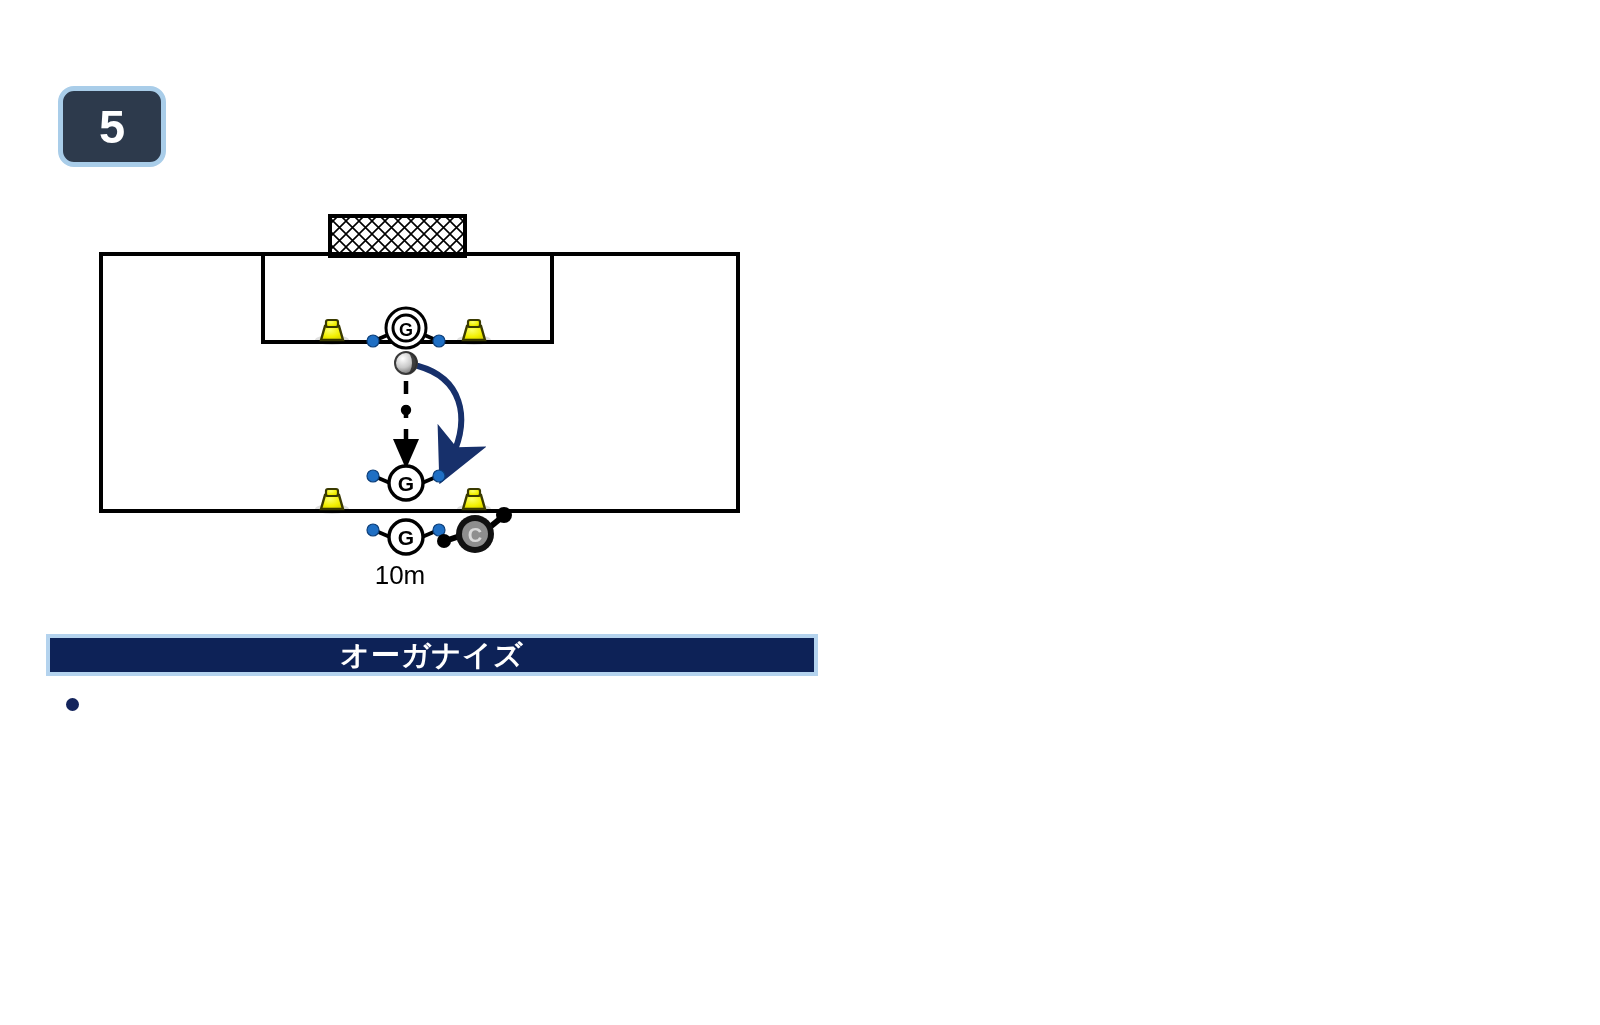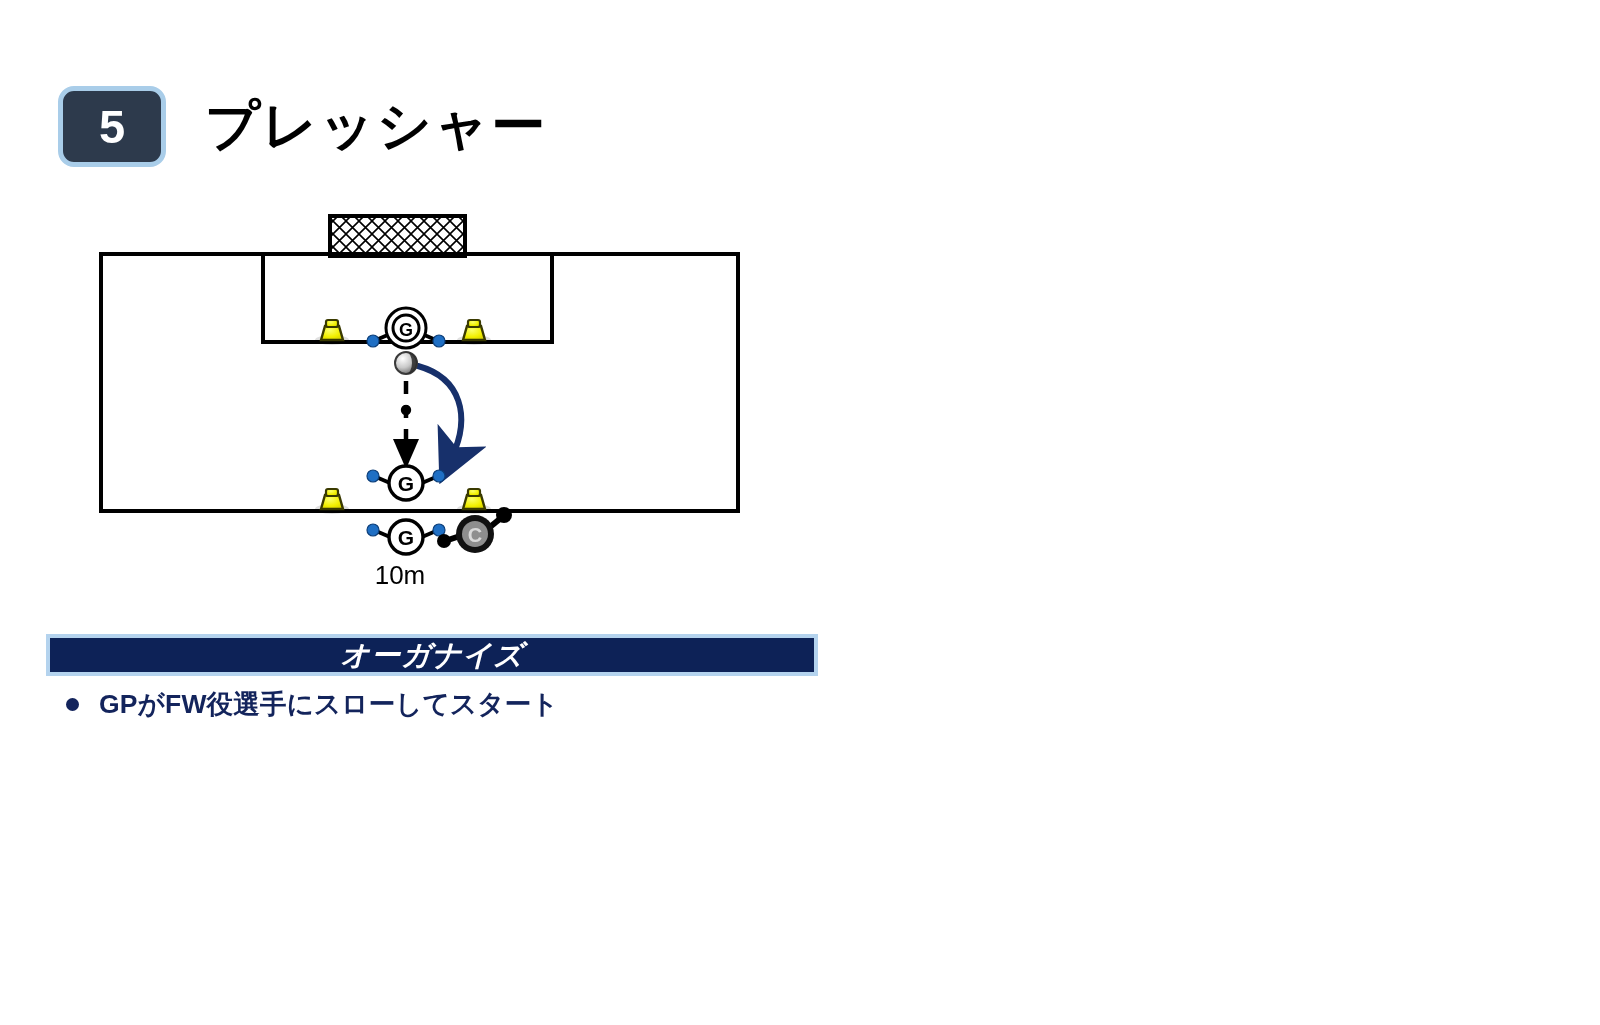--- a/index.html
+++ b/index.html
@@ -78,21 +78,20 @@
     display: flex;
     align-items: center;
     justify-content: center;
   }
   #organize-bar-label {
     color: #ffffff;
     font-size: 29px;
     font-weight: bold;
     letter-spacing: 1px;
     line-height: 1;
-    font-style: italic;
   }
   #organize-list {
     position: absolute;
     left: 52px;
     top: 686px;
     width: 820px;
   }
   .bullet-row {
     display: flex;
     align-items: flex-start;
@@ -115,21 +114,20 @@
     letter-spacing: 0.2px;
   }
 </style>
 </head>
 <body>
 
 <div id="header">
   <div id="badge">
     <span id="badge-number">5</span>
   </div>
-  <div id="title">プレッシャー</div>
 </div>
 
 <div id="diagram">
   <svg width="760" height="410" viewBox="0 0 760 410" xmlns="http://www.w3.org/2000/svg">
     <defs>
 
       <pattern id="netPattern" width="13" height="13" patternUnits="userSpaceOnUse">
         <path d="M0,0 L13,13 M13,0 L0,13" stroke="#000000" stroke-width="1.6" fill="none"></path>
       </pattern>
       <marker id="navyHead" markerWidth="9" markerHeight="9" refX="4" refY="4.5" orient="auto">
@@ -238,15 +236,14 @@
   </svg>
 </div>
 
 <div id="organize-bar">
   <span id="organize-bar-label">オーガナイズ</span>
 </div>
 
 <div id="organize-list">
   <div class="bullet-row">
     <span class="bullet-dot"></span>
-    <span class="bullet-text">GPがFW役選手にスローしてスタート</span>
   </div>
 </div>
 
 </body></html>

